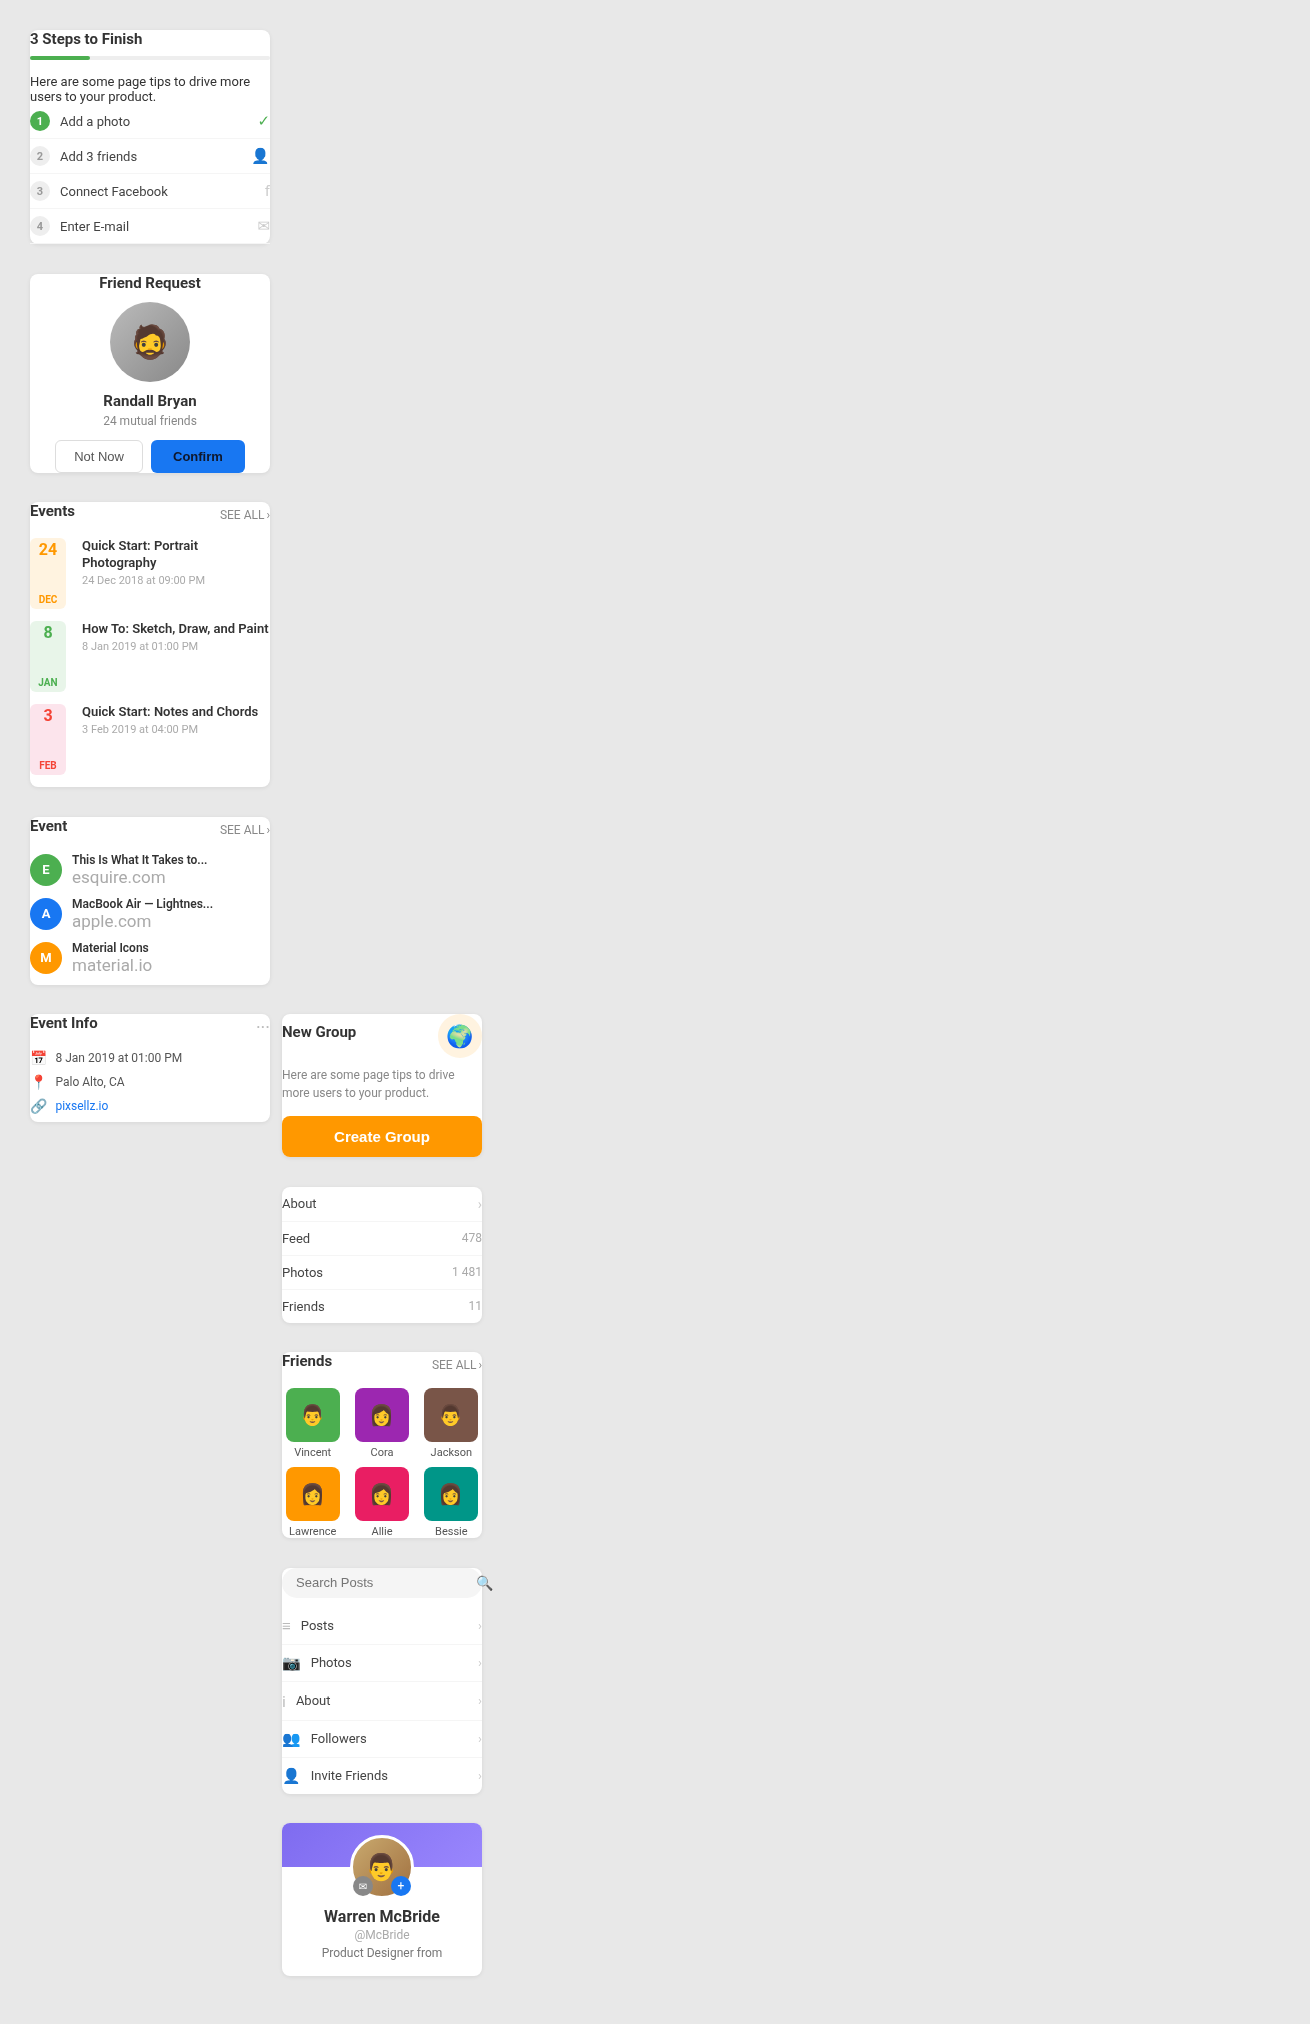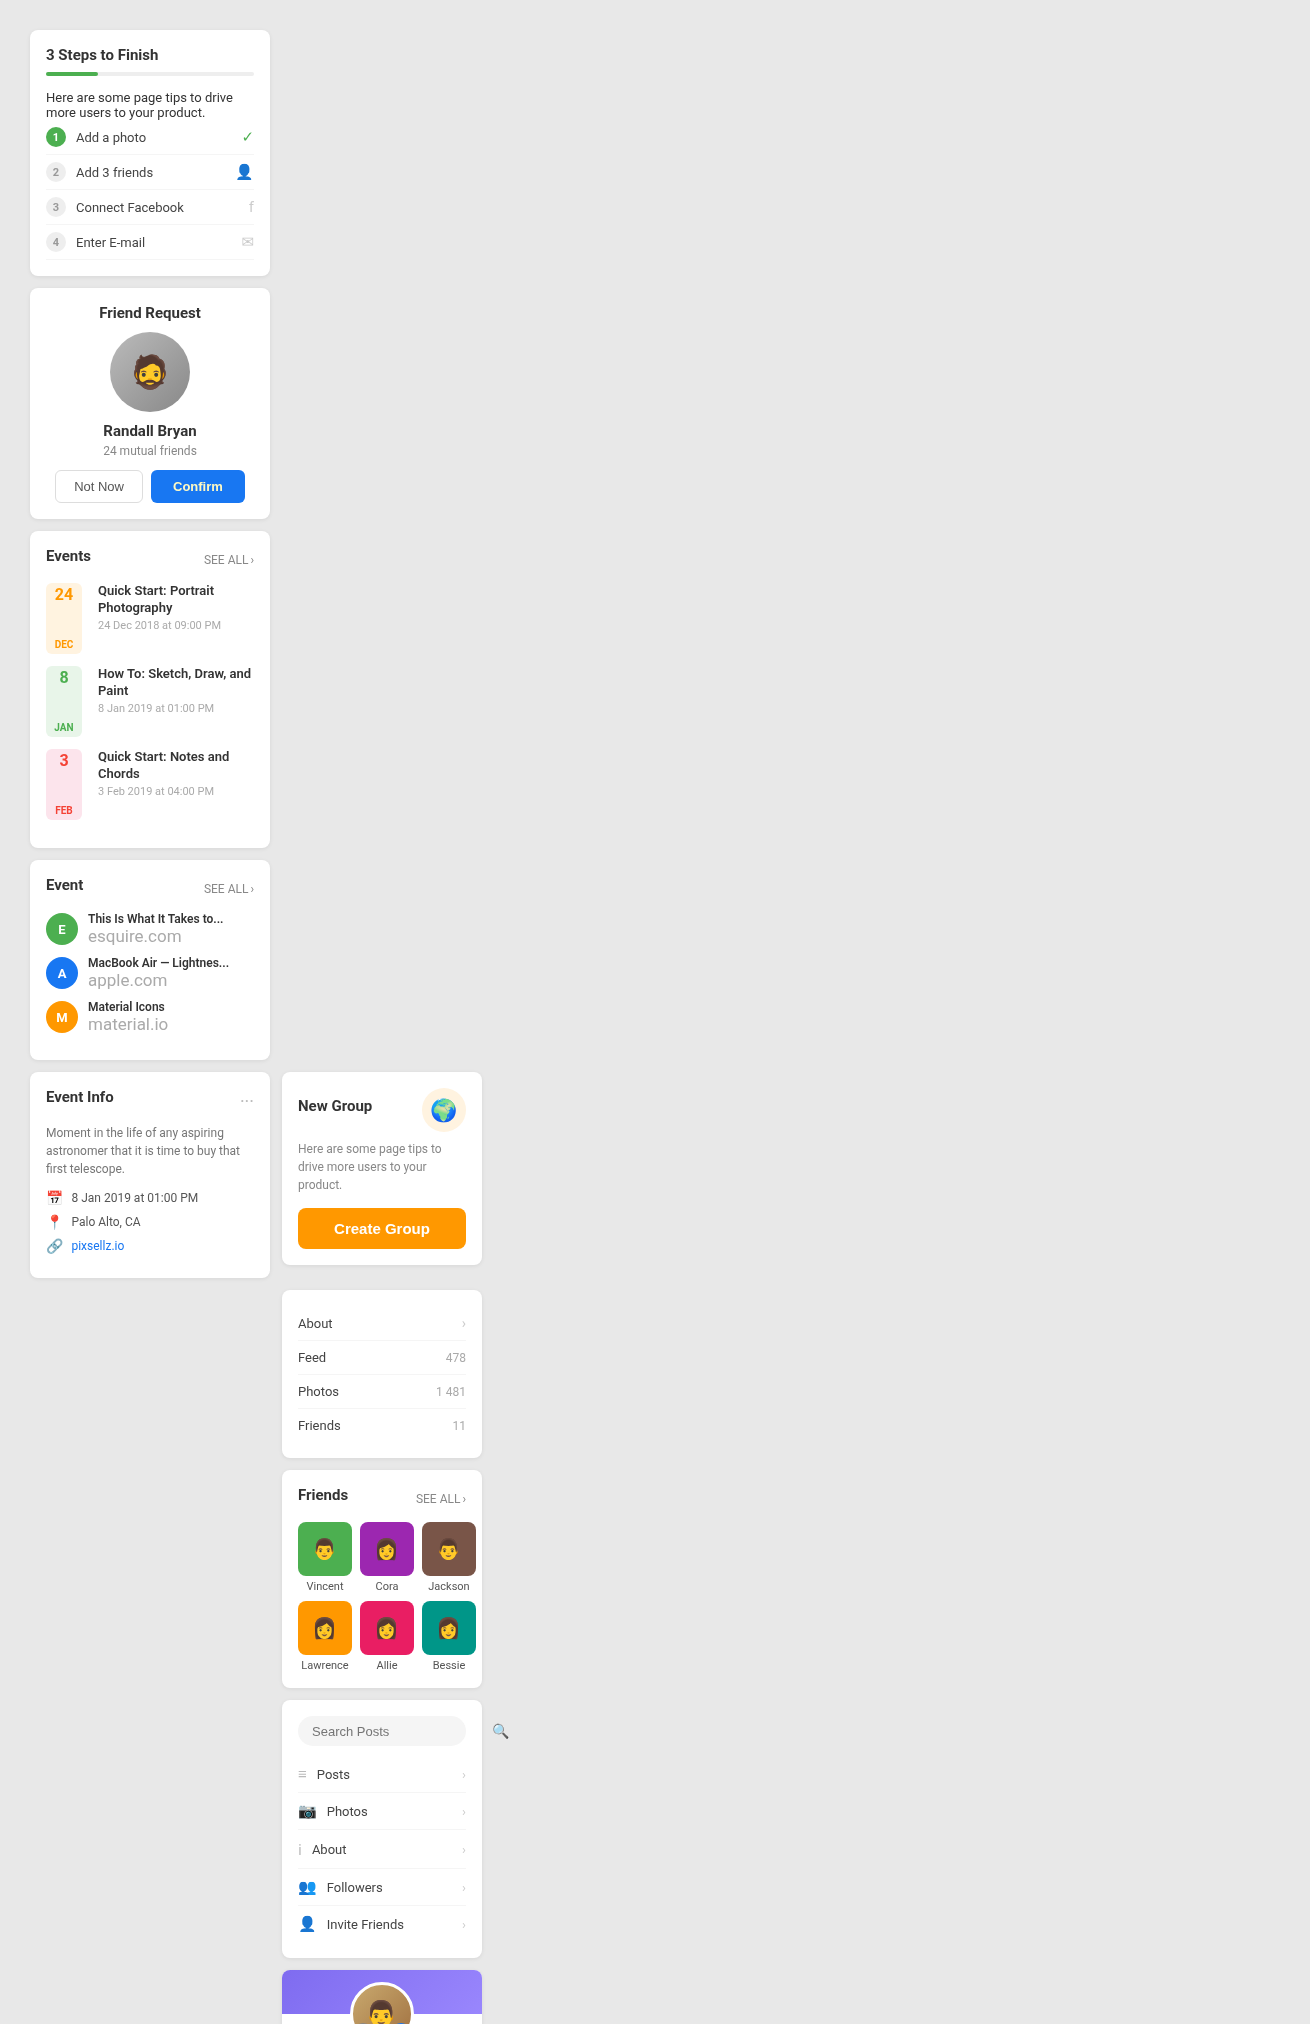--- a/index.html
+++ b/index.html
@@ -14,21 +14,20 @@
       min-height: 2024px;
       padding: 30px;
       display: grid;
       grid-template-columns: 240px 200px 200px 200px 200px;
       gap: 12px;
       align-items: start;
     }
     .card {
       background: #fff;
       border-radius: 8px;
-      padding: 16px;
       box-shadow: 0 1px 4px rgba(0,0,0,0.08);
     }
     .card-title {
       font-size: 15px;
       font-weight: 700;
       margin-bottom: 8px;
     }
     .see-all {
       font-size: 12px;
       color: #888;
@@ -132,21 +131,21 @@
       background: #fff;
       cursor: pointer;
       font-size: 13px;
       color: #555;
     }
     .btn-confirm {
       padding: 8px 22px;
       border: none;
       border-radius: 6px;
       background: #1877f2;
-      color: #fef9c3;
+      color: #0f172a;
       cursor: pointer;
       font-size: 13px;
       font-weight: 600;
     }
 
     
     .event-item {
       display: flex;
       gap: 16px;
       margin-bottom: 12px;
@@ -508,21 +507,20 @@
         <div class="link-url">material.io</div>
       </div>
     </div>
   </div>
 
   <div class="card col1 event-info-card">
     <div class="card-header">
       <div class="card-title">Event Info</div>
       <div class="dots-menu">···</div>
     </div>
-    <p class="desc">Moment in the life of any aspiring astronomer that it is time to buy that first telescope.</p>
     <div class="event-detail-row">
       <span class="event-detail-icon">📅</span>
       <span>8 Jan 2019 at 01:00 PM</span>
     </div>
     <div class="event-detail-row">
       <span class="event-detail-icon">📍</span>
       <span>Palo Alto, CA</span>
     </div>
     <div class="event-detail-row">
       <span class="event-detail-icon">🔗</span>

